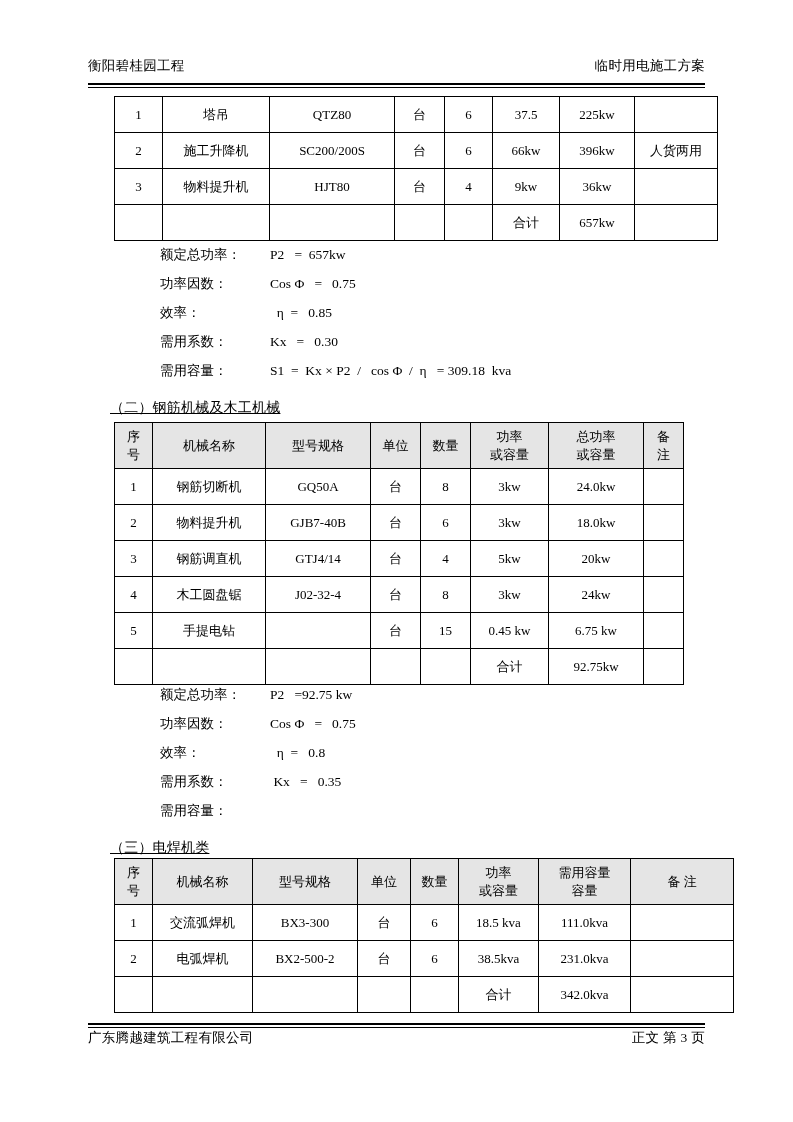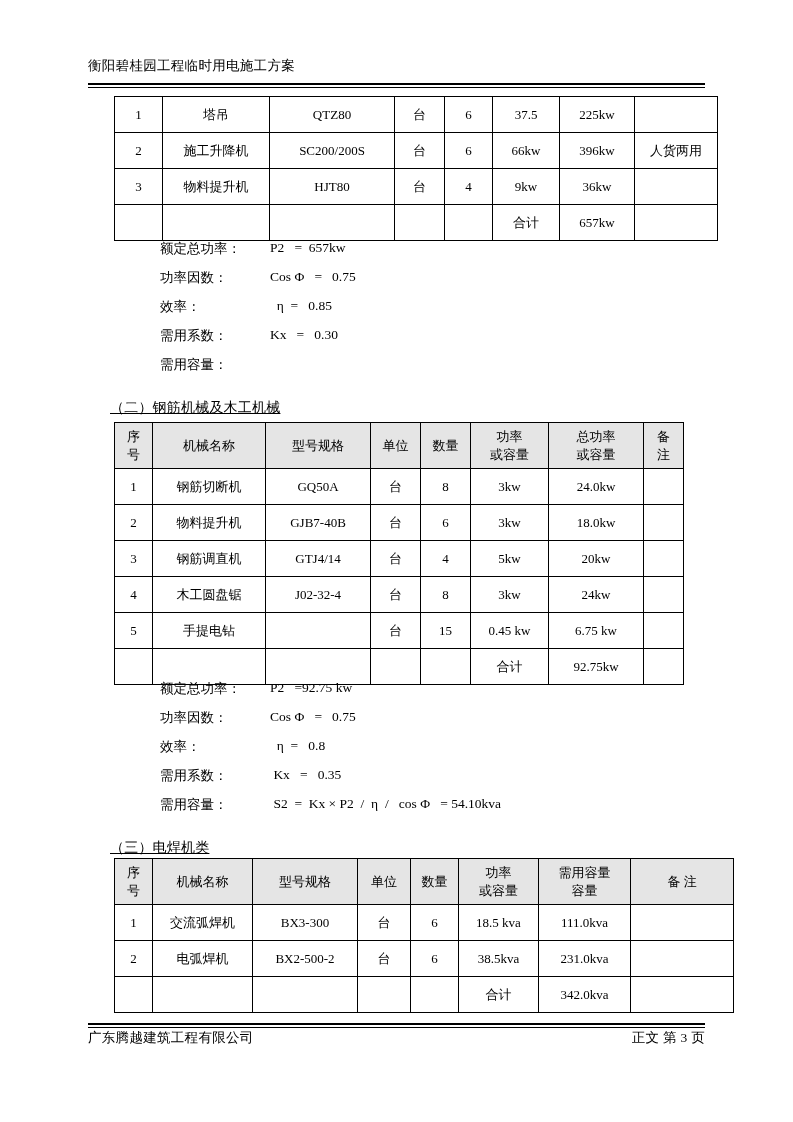--- a/index.html
+++ b/index.html
@@ -26,21 +26,21 @@
   
   .running-header {
     position: absolute;
     left: 88px;
     top: 56px;
     width: 617px;
     height: 30px;
   }
   .running-header .hdr-row {
     display: flex;
-    justify-content: flex-start;
+    justify-content: space-between;
     align-items: baseline;
     font-size: 13.5px;
     line-height: 20px;
     letter-spacing: 0.3px;
   }
   .rule-double {
     position: absolute;
     left: 88px;
     width: 617px;
     border-top: 2px solid #000;
@@ -108,21 +108,21 @@
   }
 
   
   .formula-block {
     position: absolute;
     left: 160px;
     font-size: 13.5px;
   }
   .formula-line {
     display: flex;
-    align-items: flex-start;
+    align-items: center;
     height: 29px;
     white-space: pre;
   }
   .f-label {
     width: 110px;
     flex: 0 0 110px;
     text-align: left;
   }
   .f-value {
     text-align: left;
@@ -220,20 +220,21 @@
     <div class="formula-line">
       <span class="f-label">效率：</span>
       <span class="f-value">  η  =   0.85</span>
     </div>
     <div class="formula-line">
       <span class="f-label">需用系数：</span>
       <span class="f-value">Kx   =   0.30</span>
     </div>
     <div class="formula-line">
       <span class="f-label">需用容量：</span>
+      <span class="f-value">S1  =  Kx × P2  /   cos Φ  /  η   = 309.18  kva</span>
     </div>
   </div>
 
   <div class="section-heading" id="heading2">（二）钢筋机械及木工机械</div>
 
   <div id="table2-wrap">
     <table class="doc-table">
       <colgroup>
         <col style="width:38px">
           <col style="width:113px">
@@ -353,21 +354,20 @@
     <div class="formula-line">
       <span class="f-label">效率：</span>
       <span class="f-value">  η  =   0.8</span>
     </div>
     <div class="formula-line">
       <span class="f-label">需用系数：</span>
       <span class="f-value"> Kx   =   0.35</span>
     </div>
     <div class="formula-line">
       <span class="f-label">需用容量：</span>
-      <span class="f-value"> S2  =  Kx × P2  /  η  /   cos Φ   = 54.10kva</span>
     </div>
   </div>
 
   <div class="section-heading" id="heading3">（三）电焊机类</div>
 
   <div id="table3-wrap">
     <table class="doc-table">
       <colgroup>
         <col style="width:38px">
           <col style="width:100px">

